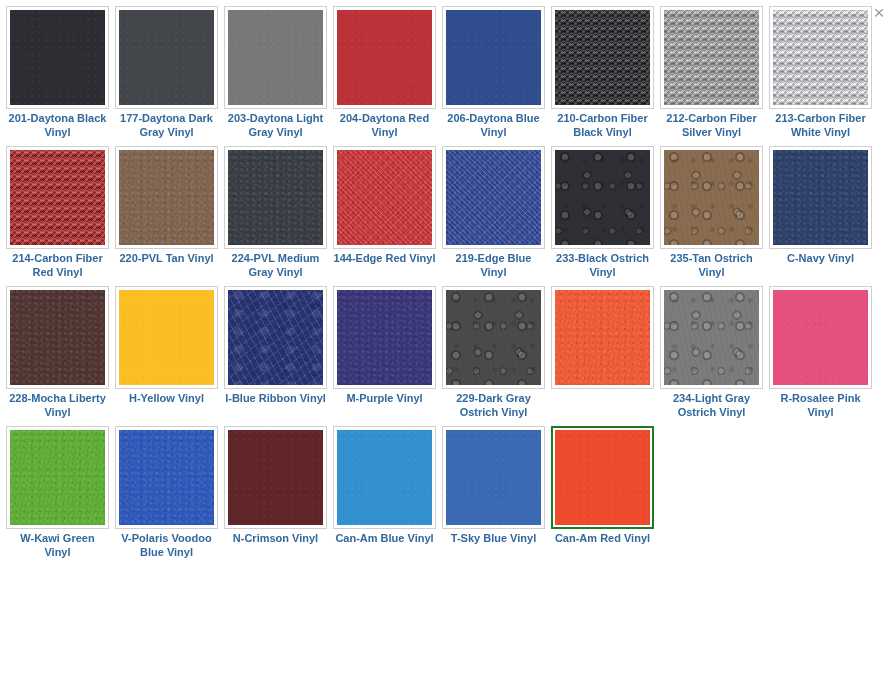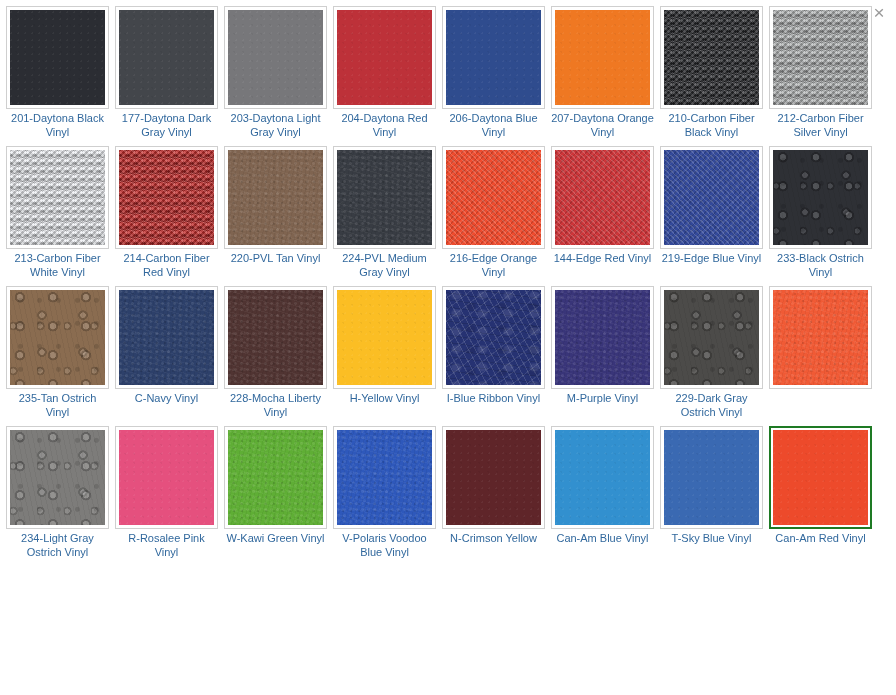--- a/index.html
+++ b/index.html
@@ -173,20 +173,21 @@
   }
 
   .swatch-label {
     margin-top: 2px;
     font-size: 11px;
     line-height: 14px;
     color: #31689d;
     text-align: center;
     font-family: "Liberation Sans", sans-serif;
     word-wrap: break-word;
+    font-weight: bold;
   }
 </style>
 </head>
 <body>
 
 <div id="swatch-picker">
 
   <div id="close-button">×</div>
 
   <div id="swatch-grid">
@@ -215,26 +216,20 @@
         <div class="swatch-label">204-Daytona Red Vinyl</div>
       </div>
       <div class="swatch-cell">
         <div class="swatch-frame">
           <div class="swatch-fill tex-plain" style="background-color: rgb(47, 76, 142);"></div>
         </div>
         <div class="swatch-label">206-Daytona Blue Vinyl</div>
       </div>
       <div class="swatch-cell">
         <div class="swatch-frame">
-          <div class="swatch-fill tex-plain" style="background-color: rgb(239, 120, 34);"></div>
-        </div>
-        <div class="swatch-label">207-Daytona Orange Vinyl</div>
-      </div>
-      <div class="swatch-cell">
-        <div class="swatch-frame">
           <div class="swatch-fill tex-carbon" style="background-color: rgb(42, 43, 47);"></div>
         </div>
         <div class="swatch-label">210-Carbon Fiber Black Vinyl</div>
       </div>
       <div class="swatch-cell">
         <div class="swatch-frame">
           <div class="swatch-fill tex-carbon" style="background-color: rgb(179, 181, 183);"></div>
         </div>
         <div class="swatch-label">212-Carbon Fiber Silver Vinyl</div>
       </div>
@@ -257,26 +252,20 @@
         <div class="swatch-label">220-PVL Tan Vinyl</div>
       </div>
       <div class="swatch-cell">
         <div class="swatch-frame">
           <div class="swatch-fill tex-grain" style="background-color: rgb(56, 60, 67);"></div>
         </div>
         <div class="swatch-label">224-PVL Medium Gray Vinyl</div>
       </div>
       <div class="swatch-cell">
         <div class="swatch-frame">
-          <div class="swatch-fill tex-diamond" style="background-color: rgb(239, 75, 45);"></div>
-        </div>
-        <div class="swatch-label">216-Edge Orange Vinyl</div>
-      </div>
-      <div class="swatch-cell">
-        <div class="swatch-frame">
           <div class="swatch-fill tex-diamond" style="background-color: rgb(205, 53, 57);"></div>
         </div>
         <div class="swatch-label">144-Edge Red Vinyl</div>
       </div>
       <div class="swatch-cell">
         <div class="swatch-frame">
           <div class="swatch-fill tex-diamond" style="background-color: rgb(51, 73, 154);"></div>
         </div>
         <div class="swatch-label">219-Edge Blue Vinyl</div>
       </div>
@@ -354,21 +343,21 @@
       <div class="swatch-cell">
         <div class="swatch-frame">
           <div class="swatch-fill tex-grain" style="background-color: rgb(46, 88, 187);"></div>
         </div>
         <div class="swatch-label">V-Polaris Voodoo Blue Vinyl</div>
       </div>
       <div class="swatch-cell">
         <div class="swatch-frame">
           <div class="swatch-fill tex-plain" style="background-color: rgb(95, 37, 41);"></div>
         </div>
-        <div class="swatch-label">N-Crimson Yellow</div>
+        <div class="swatch-label">N-Crimson Vinyl</div>
       </div>
       <div class="swatch-cell">
         <div class="swatch-frame">
           <div class="swatch-fill tex-plain" style="background-color: rgb(50, 144, 207);"></div>
         </div>
         <div class="swatch-label">Can-Am Blue Vinyl</div>
       </div>
       <div class="swatch-cell">
         <div class="swatch-frame">
           <div class="swatch-fill tex-plain" style="background-color: rgb(58, 105, 178);"></div>

